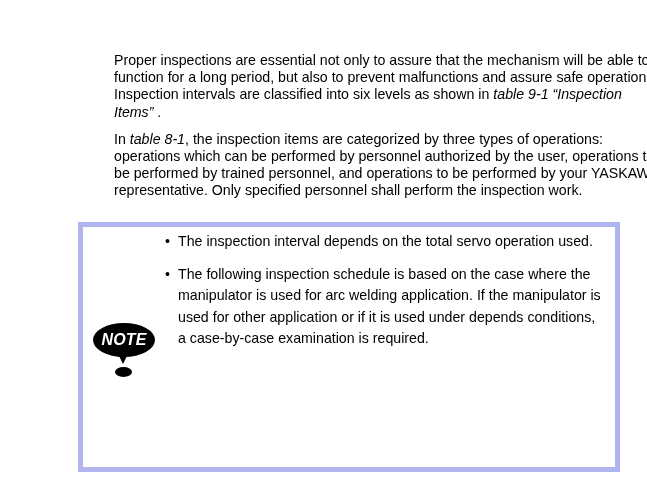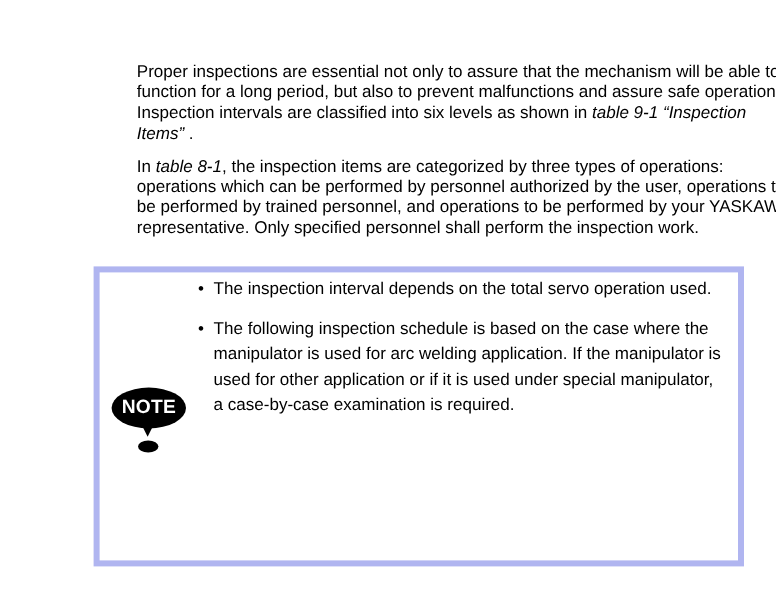--- a/index.html
+++ b/index.html
@@ -101,20 +101,21 @@
     left: 0;
     top: 0;
     width: 62px;
     height: 34px;
     line-height: 34px;
     text-align: center;
     color: #ffffff;
     font-size: 16px;
     font-weight: bold;
     letter-spacing: 0.2px;
+    font-style: italic;
   }
   .note-tail {
     position: absolute;
     left: 25px;
     top: 31px;
     width: 0;
     height: 0;
     border-left: 5px solid transparent;
     border-right: 5px solid transparent;
     border-top: 10px solid #000000;
@@ -186,19 +187,19 @@
 
     <div class="note-content">
 
       <div class="note-bullet-item">
         <span class="bullet-mark">•</span>
         <span>The inspection interval depends on the total servo operation used.</span>
       </div>
 
       <div class="note-bullet-item">
         <span class="bullet-mark">•</span>
-        <span>The following inspection schedule is based on the case where the manipulator is used for arc welding application.  If the manipulator is used for other application or if it is used under special manipulator, a case-by-case examination is required.</span>
+        <span>The following inspection schedule is based on the case where the manipulator is used for arc welding application.  If the manipulator is used for other application or if it is used under depends conditions, a case-by-case examination is required.</span>
       </div>
 
     </div>
   </div>
 
 </div>
 
 </body></html>

